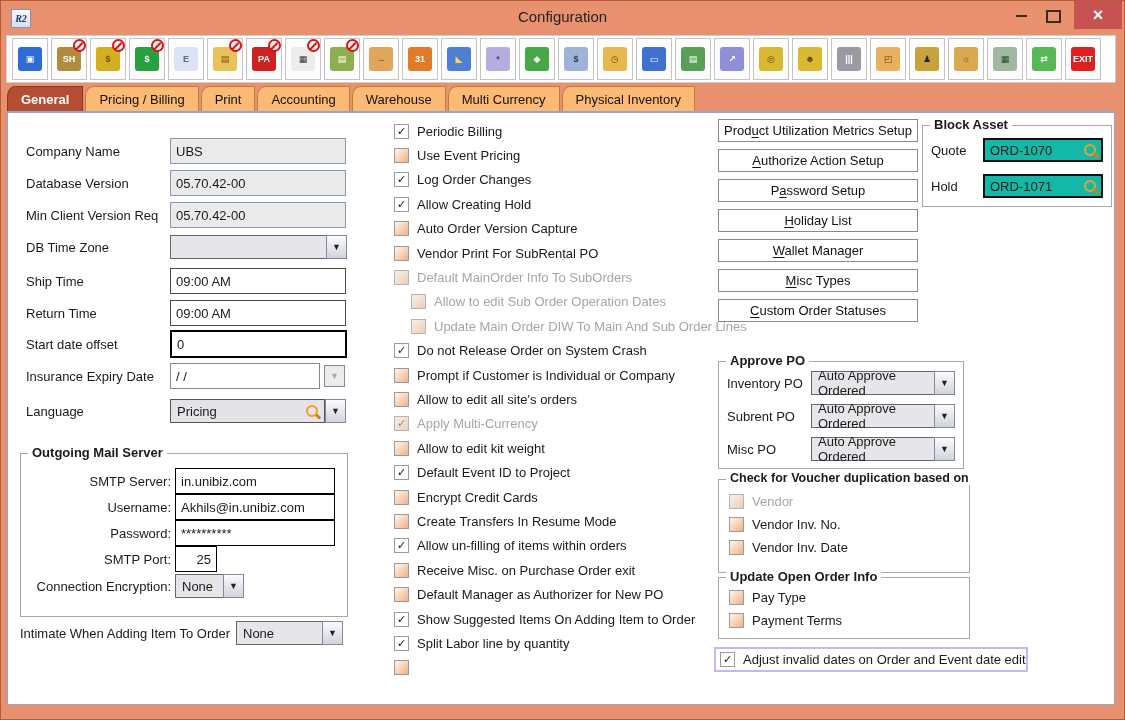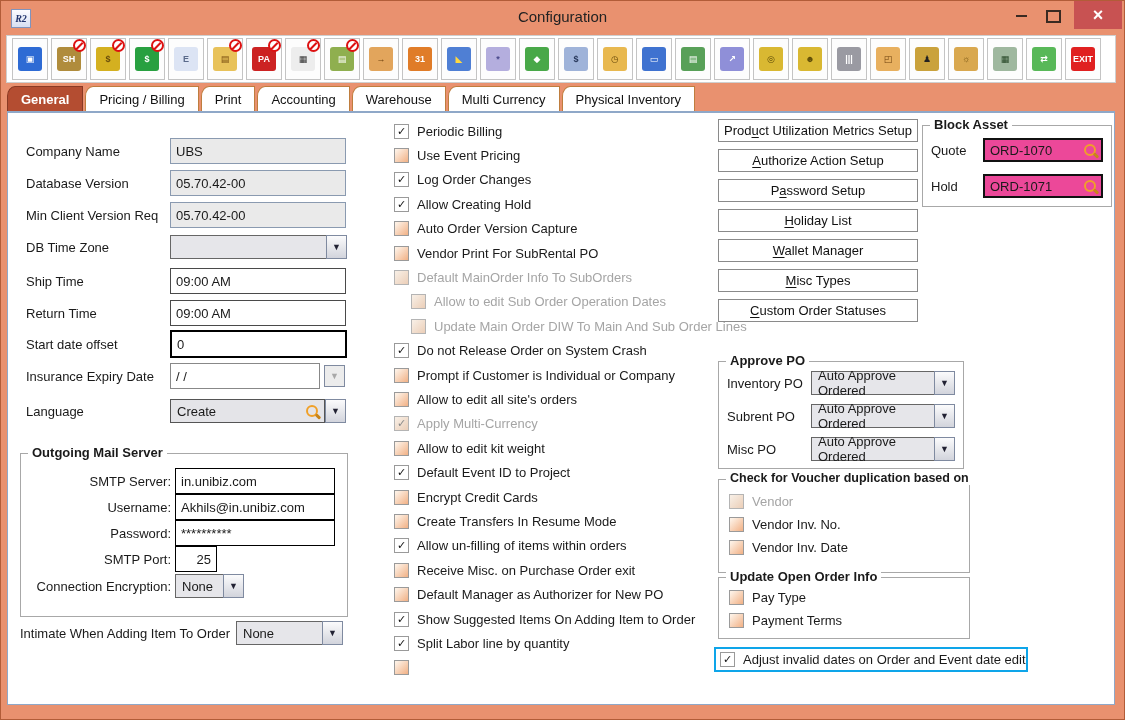--- a/index.html
+++ b/index.html
@@ -17,21 +17,21 @@
   .wc.close::after{content:"×";font-weight:bold;font-size:18px;line-height:1}
   
   .toolbar{position:absolute;top:34px;left:5px;right:8px;height:48px;background:#fff;border:1px solid #cfcfcf;display:flex;align-items:center;gap:3px;padding:0 5px;box-sizing:border-box}
   .tbtn{position:relative;width:34px;height:40px;flex:none;background:#fdfdfd;border:1px solid #c4c4c4;display:flex;align-items:center;justify-content:center}
   .tico{min-width:24px;height:24px;padding:0 1px;border-radius:3px;display:flex;align-items:center;justify-content:center;font-size:9px;font-weight:bold;box-sizing:border-box}
   .tbadge{display:none;position:absolute;top:0;right:0;width:13px;height:13px;border-radius:50%;background:#fff;border:2px solid #dd1111;box-sizing:border-box}
   .tbadge::after{content:"";position:absolute;left:0px;top:3.5px;width:9px;height:2px;background:#dd1111;transform:rotate(-45deg)}
   .tbtn.badge .tbadge{display:block}
   
   .tabs{position:absolute;top:85px;left:6px;height:25px;display:flex;gap:2px}
-  .tab{background:#ffffff;border:1px solid #bf7d3e;border-bottom:none;border-top-left-radius:8px 10px;padding:0 13px;font-size:13px;color:#111;display:flex;align-items:center;height:25px;box-sizing:border-box}
+  .tab{background:#fdba74;border:1px solid #bf7d3e;border-bottom:none;border-top-left-radius:8px 10px;padding:0 13px;font-size:13px;color:#111;display:flex;align-items:center;height:25px;box-sizing:border-box}
   .tab.active{background:#B44D31;border-color:#8a3a24;color:#fff;font-weight:bold}
   
   .content{position:absolute;top:110px;left:6px;right:9px;bottom:14px;background:#fff;border:1px solid #8fa8c8;border-top:2px solid #8fa8c8;box-sizing:border-box}
   .lbl{color:#1a1a1a}
   .lrow{position:absolute;height:24px;display:flex;align-items:center}
   .lrow .flabel{position:absolute;left:18px;width:142px}
   .field{position:absolute;left:162px;box-sizing:border-box;font-size:13px}
   input.fld{box-sizing:border-box;font-family:inherit;font-size:13px;color:#1a1a1a;padding:12px 5px;height:22px}
   .ro{background:#eaeaea;border:1px solid #8a9ab0}
   .txt{background:#fff;border:1px solid #4a4a4a}
@@ -56,22 +56,22 @@
   .cbrow.checked .cb{background:#fff}
   .cbrow.checked .cb::after{content:"✓";font-size:11px;font-weight:bold;color:#111;line-height:1}
   .cbrow.disabled .cb{background:linear-gradient(135deg,#f7ede3 10%,#ecd0ba 95%);border-color:#b4b4b4}
   .cbrow.disabled.checked .cb::after{color:#8a8a8a}
   .cbrow.disabled .cblabel{color:#a5a5a5}
   .cbrow.indent{margin-left:17px}
   .cblabel{margin-left:8px;white-space:nowrap}
   
   .btncol{position:absolute;left:710px;top:6px;display:flex;flex-direction:column;gap:7px}
   .xbtn{width:200px;height:23px;background:#fff;border:1px solid #8a8a8a;display:flex;align-items:center;justify-content:center;font-size:13px;color:#111;box-sizing:border-box}
-  .lookup{display:flex;align-items:center;border:2px solid #111;background:#ec4899;height:24px;box-sizing:border-box;padding:0 2px 0 5px;justify-content:space-between}
-  .hlbox{position:absolute;left:706px;top:534px;width:314px;height:25px;border:2px solid #0ea5e9;display:flex;align-items:center;padding-left:4px;box-sizing:border-box}
+  .lookup{display:flex;align-items:center;border:2px solid #111;background:#14b8a6;height:24px;box-sizing:border-box;padding:0 2px 0 5px;justify-content:space-between}
+  .hlbox{position:absolute;left:706px;top:534px;width:314px;height:25px;border:2px solid #c4b5fd;display:flex;align-items:center;padding-left:4px;box-sizing:border-box}
   .hlbox .cbrow{height:auto}
   u{text-underline-offset:2px}
 </style>
 </head>
 <body>
 
 <div class="window">
 
   <div class="titlebar">
     <span class="appicon">R2</span>
@@ -294,21 +294,21 @@
       <span class="flabel lbl">Insurance Expiry Date</span>
       <input class="field fld txt" style="width: 150px; border-color: rgb(136, 136, 136);" value="/ /">
       <span class="field" style="left:316px;height:22px;width:21px">
         <span class="arrowbtn disabled" style="height:22px"></span>
       </span>
     </div>
     <div class="lrow" style="top:286px">
       <span class="flabel lbl">Language</span>
       <span class="field" style="display:flex;height:24px;width:177px">
         <span class="langbox">
-          <span>Create</span>
+          <span>Pricing</span>
           <span class="mag"></span>
         </span>
         <span class="arrowbtn" style="height:24px"></span>
       </span>
     </div>
 
     <div class="grp" style="left:12px;top:340px;width:328px;height:164px">
       <span class="gtitle">Outgoing Mail Server</span>
       <div class="grow" style="top:14px;left:4px;right:8px">
         <span class="lbl" style="width:146px;text-align:right">SMTP Server:</span>

